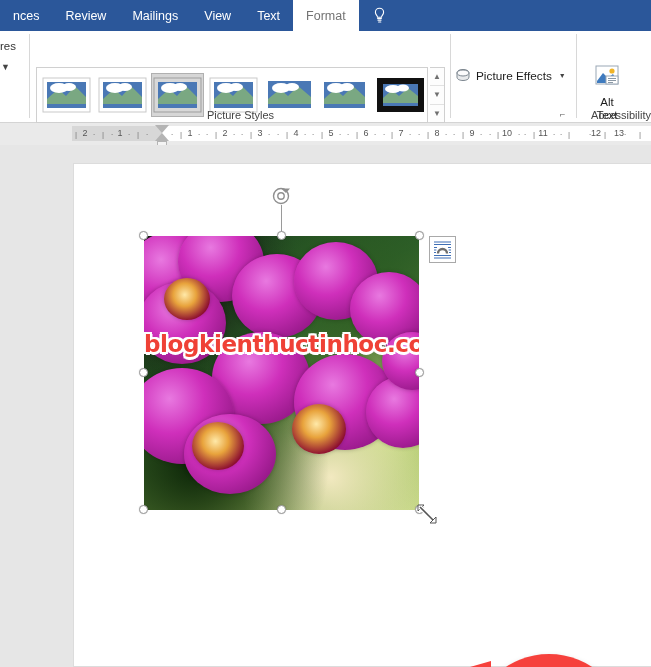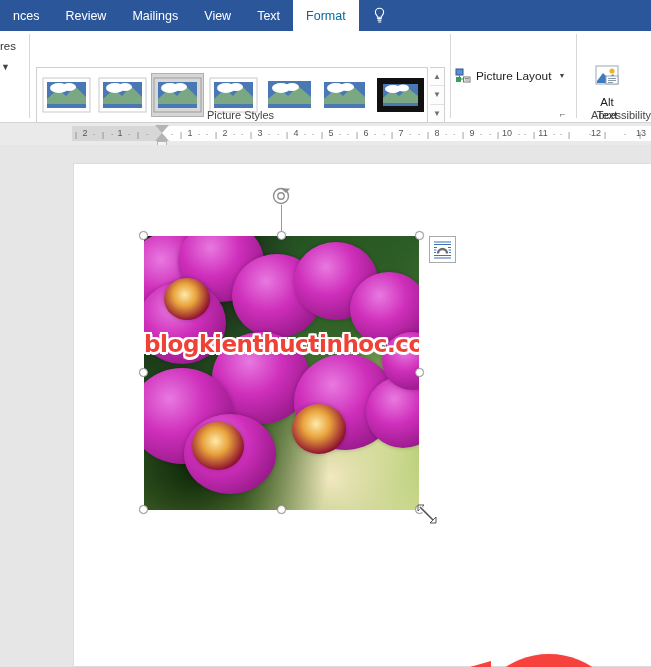--- a/index.html
+++ b/index.html
@@ -16,21 +16,21 @@
     position: absolute; top: 0; left: 0; width: 651px; height: 31px;
     background: #2b579a;
     display: flex; align-items: stretch;
   }
   .tab {
     color: #ffffff; font-size: 12.5px;
     padding: 0 13px; display: flex; align-items: center;
     white-space: nowrap; cursor: pointer;
   }
   .tab.active {
-    background: #ffffff; color: #0369a1;
+    background: #ffffff; color: #737373;
   }
   .tellme {
     display: flex; align-items: center; gap: 7px;
     color: #ffffff; font-size: 12.5px; padding-left: 14px;
     white-space: nowrap; cursor: text;
   }
   .bulb { width: 13px; height: 17px; display: block; }
 
   
   .ribbon {
@@ -349,28 +349,25 @@
           <span>▼</span>
         </div>
     </div>
 
     <div class="vsep" style="left:450px"></div>
 
     <div class="cmdcol">
       <div class="cmd">
         <span class="ci">
           <svg width="16" height="16" viewBox="0 0 16 16">
-              <rect x="1" y="1" width="7" height="6" fill="#5b8fd0" stroke="#2b579a"></rect>
-              <rect x="8.5" y="9" width="6.5" height="5" fill="#fff" stroke="#777"></rect>
-              <path d="M9.5 10.5h4.5M9.5 12h4.5" stroke="#777" stroke-width=".8"></path>
-              <path d="M4.5 7.5 v3.5 h3.5" fill="none" stroke="#2e8b57" stroke-width="1.2"></path>
-              <rect x="1" y="9" width="5" height="5" fill="#3a9e5a"></rect>
+              <path d="M2 5 C2 2.5 5 1.5 8 1.5 C11 1.5 14 2.5 14 5 L14 9 C14 11.5 11 12.5 8 12.5 C5 12.5 2 11.5 2 9Z" fill="#e8eaec" stroke="#7d8790"></path>
+              <ellipse cx="8" cy="5" rx="6" ry="3" fill="#fbfbfc" stroke="#7d8790"></ellipse>
             </svg>
         </span>
-        <span>Picture Layout</span>
+        <span>Picture Effects</span>
         <span class="caret">▼</span>
       </div>
     </div>
 
     <div class="vsep" style="left:576px"></div>
 
     <div class="alttext">
       <span class="big">
         <svg width="32" height="30" viewBox="0 0 32 30">
             <rect x="5" y="1" width="22" height="18" fill="#fff" stroke="#9aa7b5"></rect>
@@ -400,21 +397,21 @@
         <div class="rnum" style="left: 260px;">3</div>
         <div class="rnum" style="left: 296px;">4</div>
         <div class="rnum" style="left: 331px;">5</div>
         <div class="rnum" style="left: 366px;">6</div>
         <div class="rnum" style="left: 401px;">7</div>
         <div class="rnum" style="left: 437px;">8</div>
         <div class="rnum" style="left: 472px;">9</div>
         <div class="rnum" style="left: 507px;">10</div>
         <div class="rnum" style="left: 543px;">11</div>
         <div class="rnum" style="left: 596px; text-align: center;">12</div>
-        <div class="rnum" style="left: 641px;">13</div>
+        <div class="rnum" style="left: 619px;">13</div>
       </div>
     <div id="ruler-ticks">
         <div class="rtick" style="left: 76px;">|</div>
         <div class="rtick" style="left: 94px;">·</div>
         <div class="rtick" style="left: 103px;">|</div>
         <div class="rtick" style="left: 112px;">·</div>
         <div class="rtick" style="left: 129px;">·</div>
         <div class="rtick" style="left: 138px;">|</div>
         <div class="rtick" style="left: 147px;">·</div>
         <div class="rtick" style="left: 172px;">·</div>

